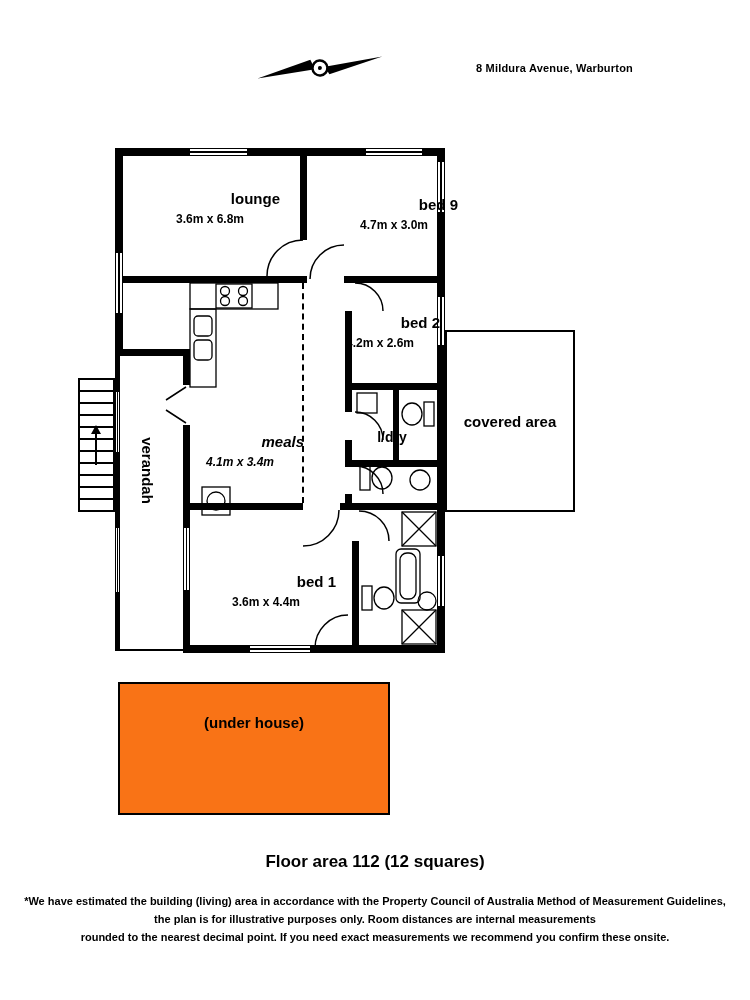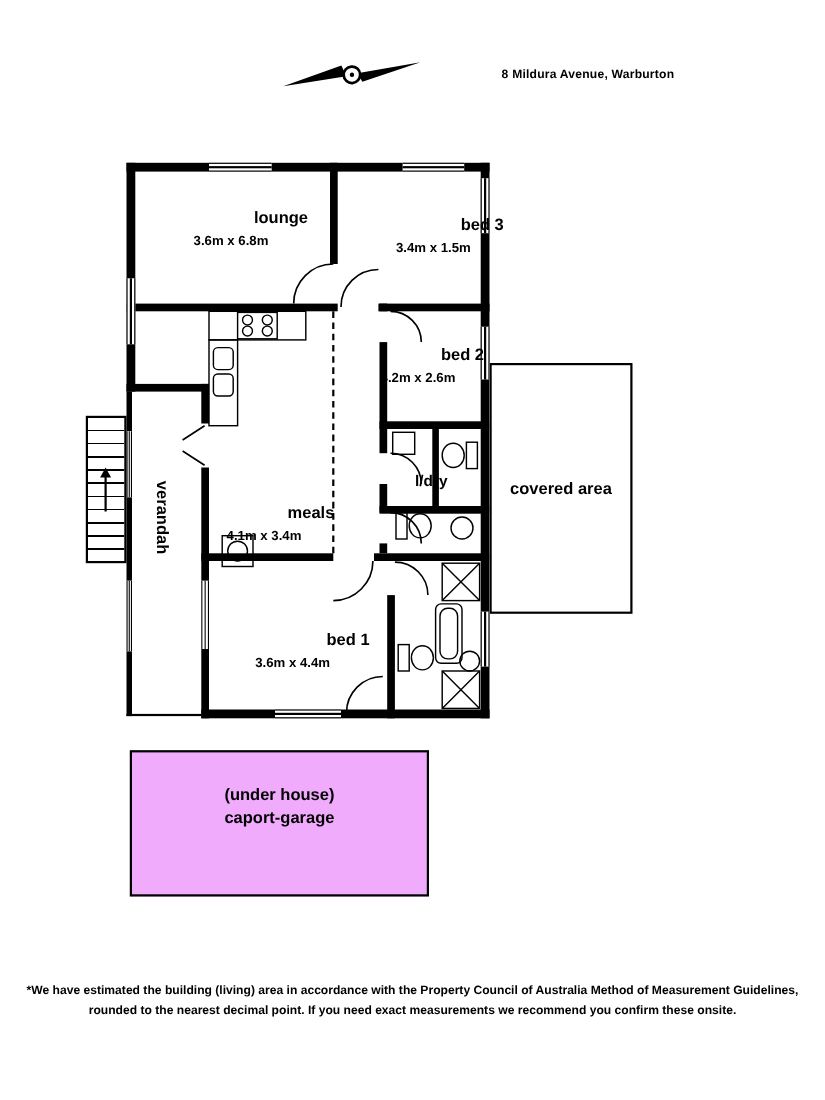--- a/index.html
+++ b/index.html
@@ -23,36 +23,36 @@
             border-left:5px solid transparent; border-right:5px solid transparent;
             border-bottom:9px solid #000; }
   .stair-arrow-stem { position:absolute; left:95px; top:433px; width:2px; height:32px; background:#000; }
 
   
   .rlabel { position:absolute; text-align:center; font-weight:bold; line-height:1.15; }
   .rname  { font-size:15px; display:block;text-align:right; }
   .rname-sm { font-size:14px; display:block; }
   .rdims  { font-size:12px; display:block; margin-top:6px; }
 
-  .covered-box { position:absolute; left:445px; top:330px; width:130px; height:228px;
+  .covered-box { position:absolute; left:445px; top:330px; width:130px; height:182px;
                  border:2px solid #000; box-sizing:border-box; background:#fff;
                  display:flex; align-items:center; justify-content:center; }
   .covered-box span { font-weight:bold; font-size:15px; }
 
   .verandah-label { position:absolute; left:126px; top:405px; width:42px; height:130px;
                     display:flex; align-items:center; justify-content:center; }
   .verandah-label span { font-weight:bold; font-size:15px; white-space:nowrap; transform:rotate(90deg); }
 
   .carport-box { position:absolute; left:118px; top:682px; width:272px; height:133px;
-                 border:2px solid #000; box-sizing:border-box; background:#f0abfc;
+                 border:2px solid #000; box-sizing:border-box; background:#f97316;
                  text-align:center; padding-top:28px; }
   .carport-box .l1, .carport-box .l2 { font-weight:bold; font-size:15px; display:block; line-height:1.4; }
   .carport-box .ldims { font-weight:bold; font-size:13px; display:block; margin-top:9px; }
 
-  .address { position:absolute; left:456px; top:62px; font-weight:bold; font-size:11px; letter-spacing:0.2px; }
+  .address { position:absolute; left:476px; top:62px; font-weight:bold; font-size:11px; letter-spacing:0.2px; }
 
   .floor-area { position:absolute; left:0; top:852px; width:750px; text-align:center;
                 font-weight:bold; font-size:17px; }
   .disclaimer { position:absolute; left:0; top:892px; width:750px; text-align:center;
                 font-weight:bold; font-size:11px; line-height:18px; }
 
   .svg-abs { position:absolute; left:0; top:0; }
 </style>
 </head>
 <body>
@@ -186,51 +186,52 @@
       </g>
     </g>
   </svg>
 
   <div class="rlabel" style="left:140px; top:190px; width:140px;">
     <span class="rname">lounge</span>
     <span class="rdims">3.6m x 6.8m</span>
   </div>
 
   <div class="rlabel" style="left:330px; top:196px; width:128px;">
-    <span class="rname">bed 3</span>
-    <span class="rdims">3.4m x 1.5m</span>
+    <span class="rname">bed 9</span>
+    <span class="rdims">4.7m x 3.0m</span>
   </div>
 
   <div class="rlabel" style="left:320px; top:314px; width:120px;">
     <span class="rname">bed 2</span>
     <span class="rdims">4.2m x 2.6m</span>
   </div>
 
-  <div class="rlabel" style="left:176px; top:458px; width:128px;">
+  <div class="rlabel" style="left:176px; top:433px; width:128px;font-style:italic;">
     <span class="rname">meals</span>
     <span class="rdims">4.1m x 3.4m</span>
   </div>
 
   <div class="rlabel" style="left:365px; top:429px; width:54px;">
     <span class="rname-sm">l/dry</span>
   </div>
 
   <div class="verandah-label">
     <span>verandah</span>
   </div>
 
   <div class="rlabel" style="left:196px; top:573px; width:140px;">
     <span class="rname">bed 1</span>
     <span class="rdims">3.6m x 4.4m</span>
   </div>
 
   <div class="carport-box">
     <span class="l1">(under house)</span>
-    <span class="l2">caport-garage</span>
-  </div>
-
+  </div>
+
+  <div class="floor-area">Floor area 112 (12 squares)</div>
 
   <div class="disclaimer">
     <div>*We have estimated the building (living) area in accordance with the Property Council of Australia Method of Measurement Guidelines,</div>
+    <div>the plan is for illustrative purposes only. Room distances are internal measurements</div>
     <div>rounded to the nearest decimal point. If you need exact measurements we recommend you confirm these onsite.</div>
   </div>
 
 </div>
 
 </body></html>

